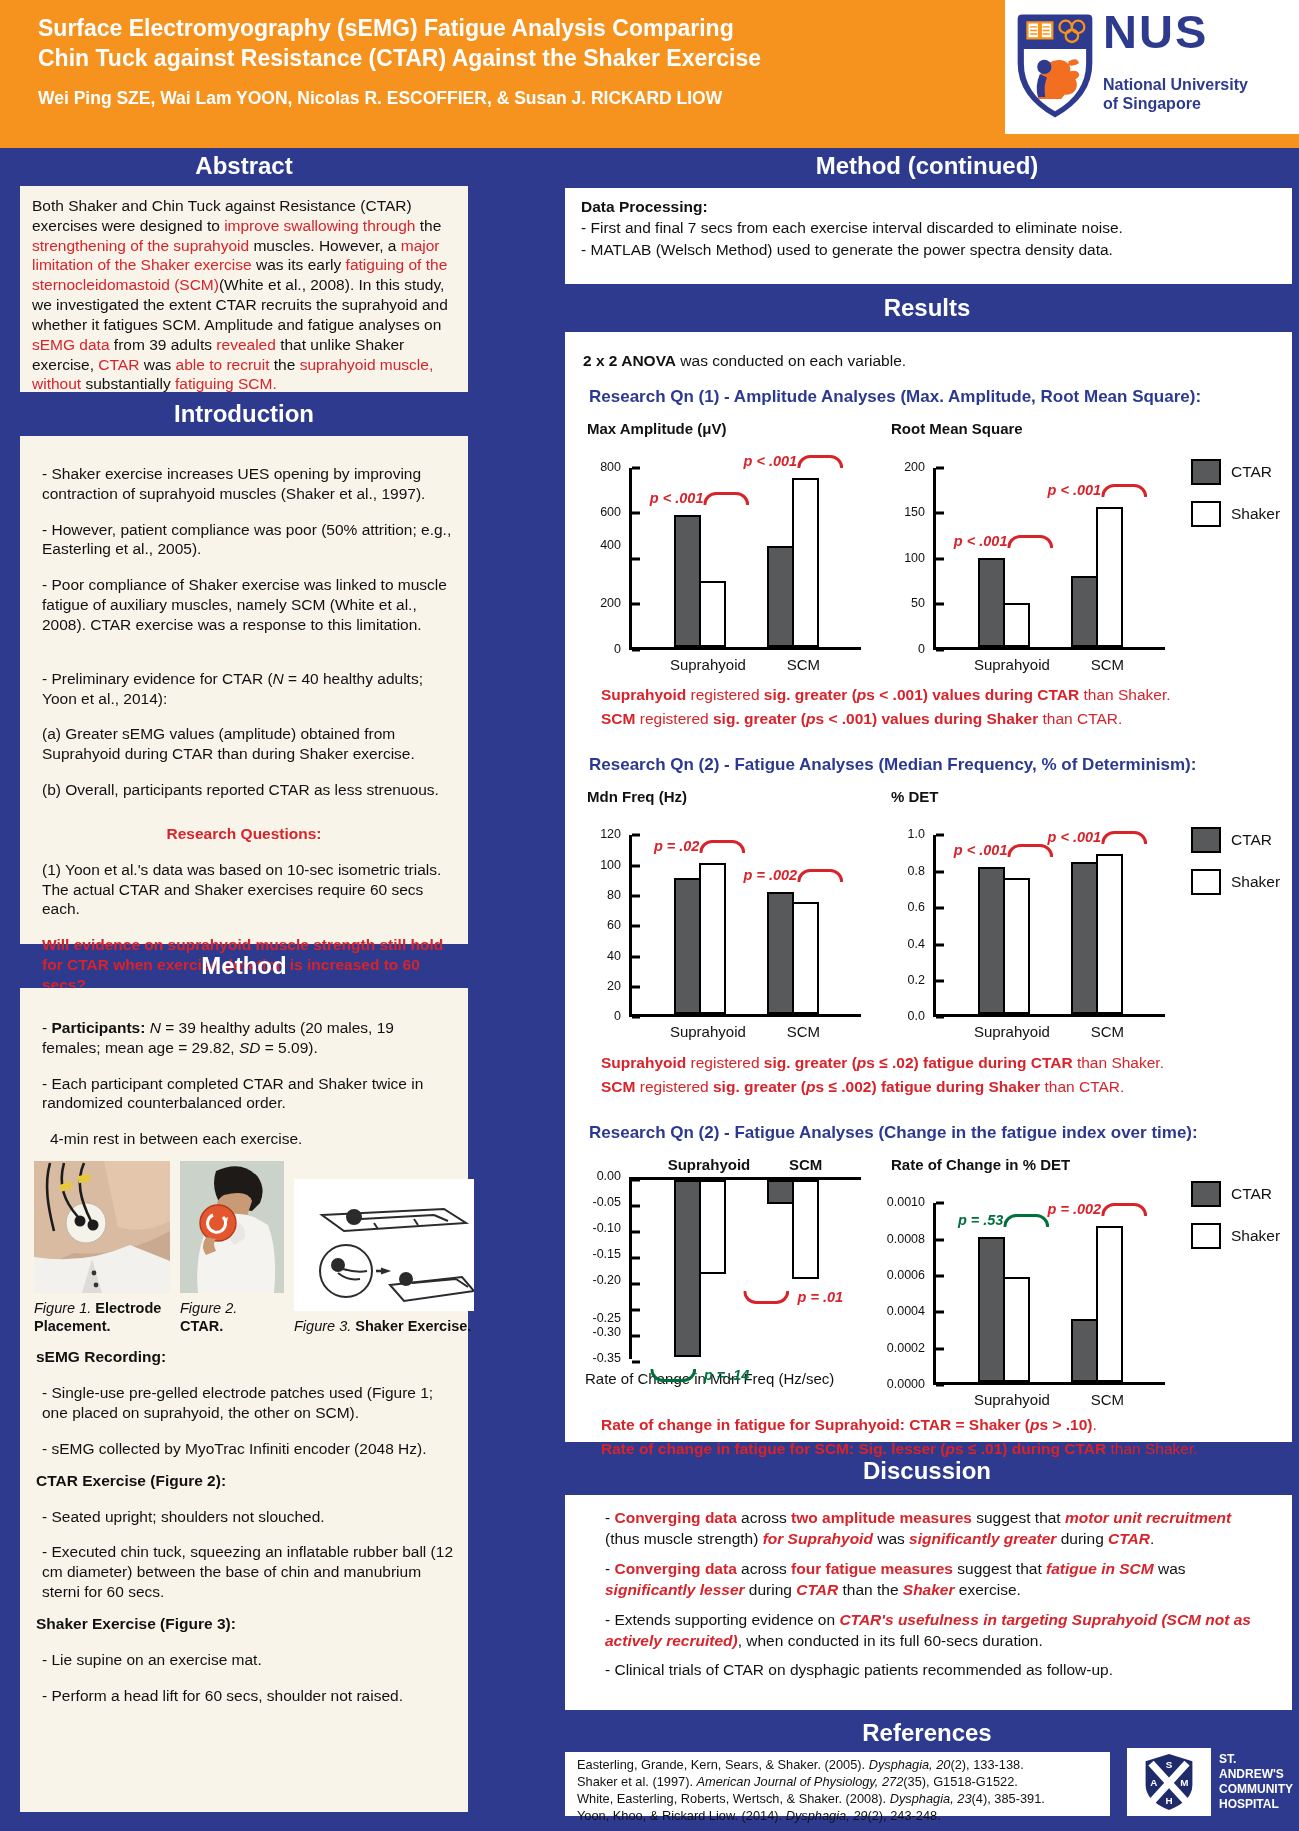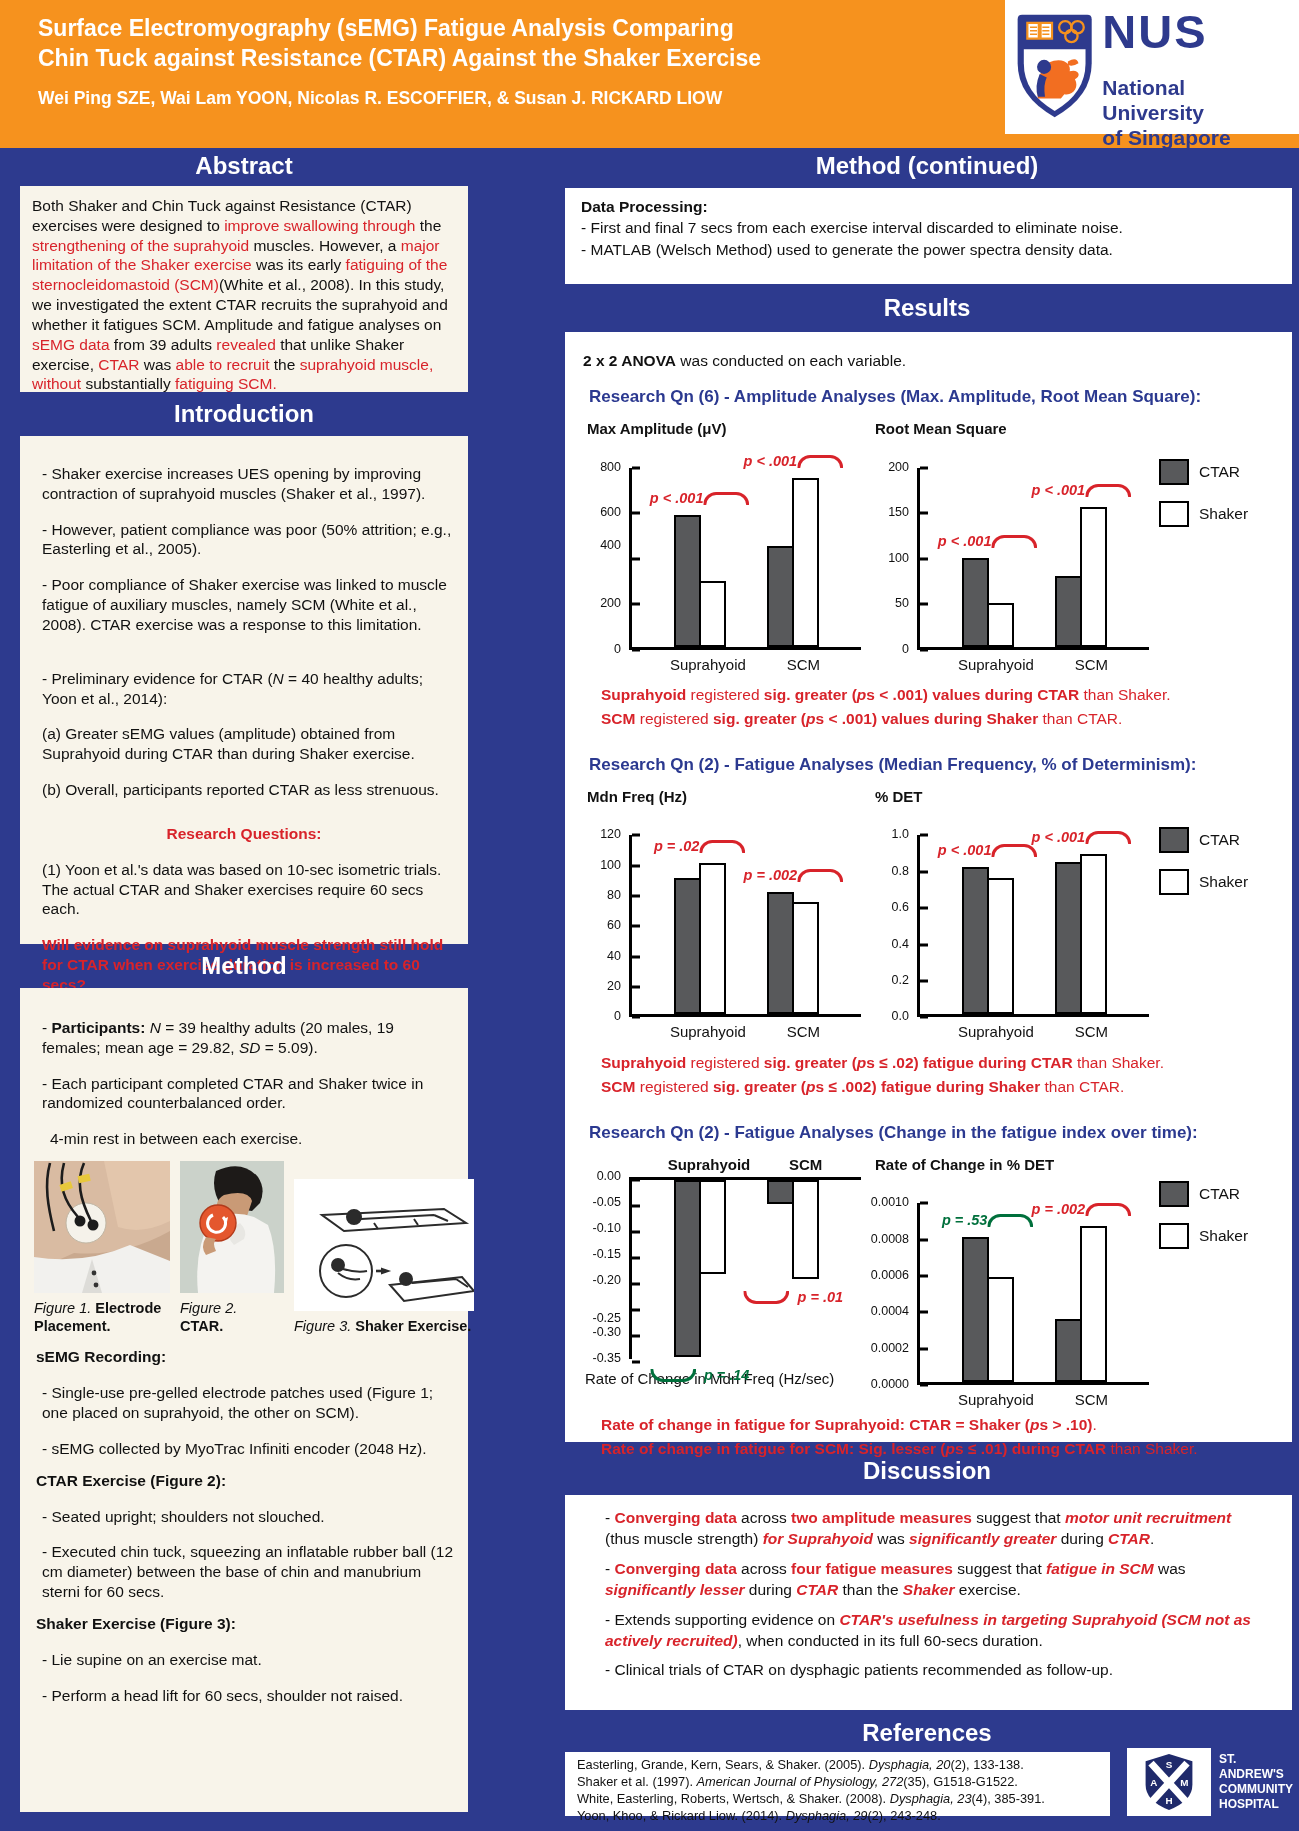--- a/index.html
+++ b/index.html
@@ -7,21 +7,21 @@
   #poster{position:relative;width:1299px;height:1831px;background:#2D3A8E;
     font-family:"Liberation Sans", sans-serif;color:#111;overflow:hidden;}
   
   #header{position:absolute;left:0;top:0;width:1299px;height:148px;background:#F6921E;}
   .title-line{position:relative;margin:0 17px 0 38px;color:#fff;font-size:23px;font-weight:bold;line-height:1.3;}
   #title-wrap{padding-top:14px;}
   #authors{margin:14px 0 0 38px;color:#fff;font-size:17.5px;font-weight:bold;}
   #nus-box{position:absolute;left:1005px;top:0;width:294px;height:134px;background:#fff;display:flex;align-items:flex-start;padding:10px 8px 0 10px;}
   #nus-text{margin-left:8px;color:#2E3A8D;}
   #nus-abbr{font-size:47px;font-weight:bold;letter-spacing:2px;line-height:0.95;}
-  .nus-sub{font-size:21px;font-weight:bold;line-height:1.2;}
+  .nus-sub{font-size:16px;font-weight:bold;line-height:1.2;}
   
   .band{position:absolute;display:flex;align-items:center;justify-content:center;
     color:#fff;font-size:24px;font-weight:bold;}
   .panel{position:absolute;background:#fff;}
   .cream{background:#F8F4EA;}
   
   .lc{font-size:15.5px;line-height:1.28;}
   .para{margin:16px 0 4px 0;padding-left:10px;}
   .gap{height:14px;}
   .center-red{text-align:center;color:#D8232A;font-weight:bold;margin:6px 0 2px 0;}
@@ -31,21 +31,21 @@
   .subhead{font-weight:bold;margin:12px 0 2px 0;padding-left:4px;}
   
   #figures-row{display:flex;gap:10px;margin:12px 0 2px 2px;align-items:flex-end;}
   .fig{display:flex;flex-direction:column;}
   .fig-cap{font-size:14.5px;margin-top:6px;line-height:1.25;}
   
   .rc-text{font-size:15.5px;line-height:1.38;}
   .qn-head{color:#2B3990;font-weight:bold;font-size:17px;margin:14px 0 2px 6px;}
   .caption{padding-left:18px;margin-top:8px;font-size:15.5px;line-height:1.55;}
   
-  .chart-row{display:flex;gap:8px;margin-top:10px;}
+  .chart-row{display:flex;gap:24px;margin-top:10px;}
   .chart{position:relative;width:280px;flex:none;}
   .c-title{font-size:15px;font-weight:bold;margin:0 0 0 4px;}
   .c-body{display:flex;margin-top:28px;}
   .c-yaxis{position:relative;width:46px;flex:none;}
   .ytick{position:absolute;right:8px;transform:translateY(-50%);font-size:12.5px;white-space:nowrap;}
   .c-plot{position:relative;width:232px;height:182px;border-left:3px solid #000;flex:none;}
   .c-plot.pup{border-bottom:3px solid #000;}
   .c-plot.pdown{border-top:3px solid #000;}
   .tickmark{position:absolute;left:0;width:8px;height:3px;background:#000;transform:translateY(-50%);}
   .c-groups{position:absolute;left:0;right:0;top:0;bottom:0;display:flex;justify-content:space-evenly;align-items:flex-end;}
@@ -212,21 +212,21 @@
   <div class="panel rc-text" style="left:565px;top:188px;width:727px;height:96px;padding:8px 16px;">
     <div class="f-b">Data Processing:</div>
     <div>- First and final 7 secs from each exercise interval discarded to eliminate noise.</div>
     <div>- MATLAB (Welsch Method) used to generate the power spectra density data.</div>
   </div>
 
   <div class="band" style="left:562px;top:292px;width:730px;height:32px;">Results</div>
   <div class="panel rc-text" style="left:565px;top:332px;width:727px;height:1110px;padding:14px 18px;">
     <div style="margin-top:4px;"><span class="f-b">2 x 2 ANOVA</span><span> was conducted on each variable.</span></div>
 
-    <div class="qn-head">Research Qn (6) - Amplitude Analyses (Max. Amplitude, Root Mean Square):</div>
+    <div class="qn-head">Research Qn (1) - Amplitude Analyses (Max. Amplitude, Root Mean Square):</div>
     <div class="chart-row">
       <div class="chart">
           <div class="c-title">Max Amplitude (μV)</div>
           <div class="c-body">
             <div class="c-yaxis">
               <div class="ytick" style="top: 0px;">800</div>
               <div class="ytick" style="top: 45.5px;">600</div>
               <div class="ytick" style="top: 78px;">400</div>
               <div class="ytick" style="top: 136.5px;">200</div>
               <div class="ytick" style="top: 182px;">0</div>

